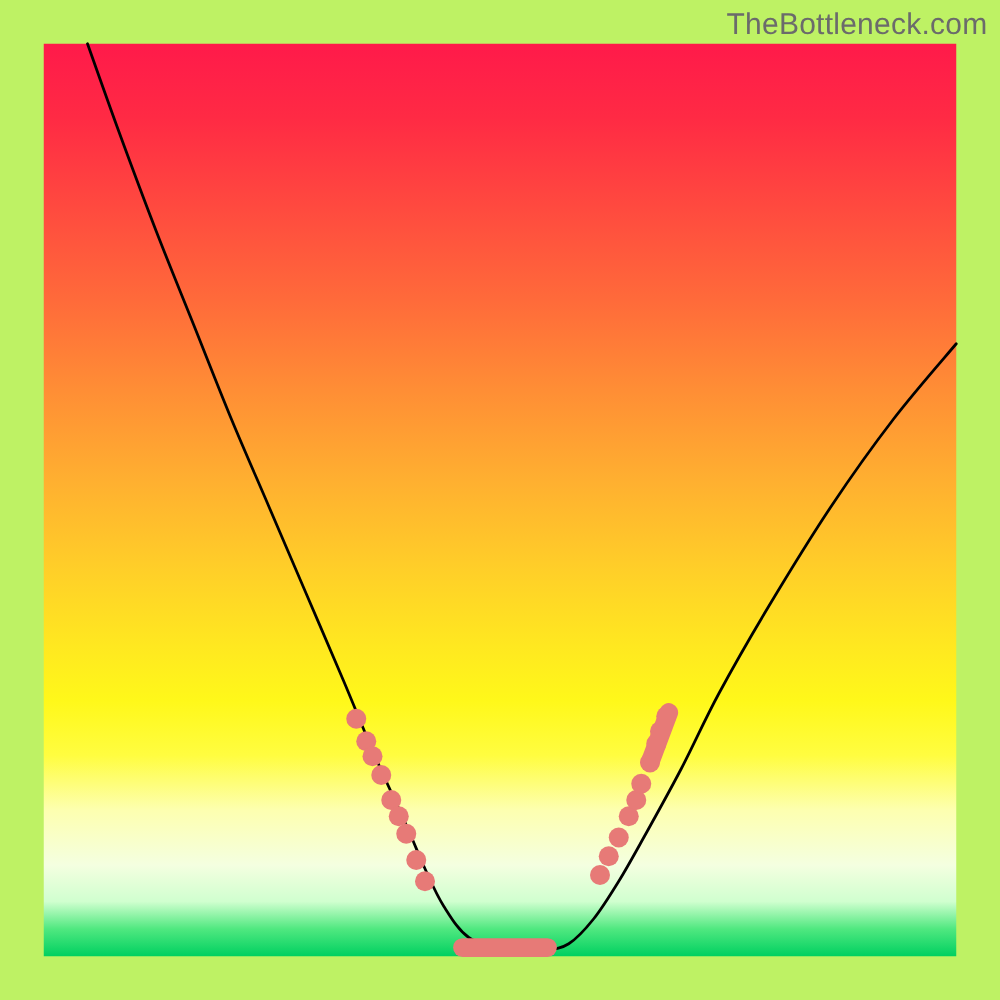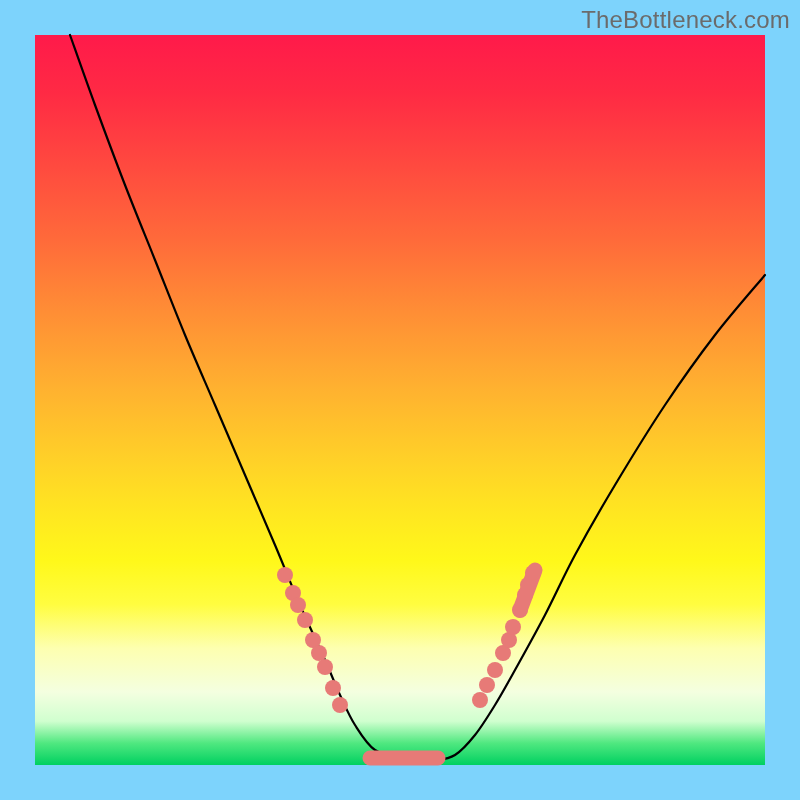--- a/index.html
+++ b/index.html
@@ -1,21 +1,21 @@
 <!DOCTYPE html>
 <html><head>
 <meta charset="utf-8">
 <style>
   * { margin: 0; padding: 0; box-sizing: border-box; }
   html, body { width: 800px; height: 800px; overflow: hidden; background: #000; }
   .frame {
     position: absolute;
     top: 0; left: 0;
     width: 800px; height: 800px;
-    background: #7dd3fc;
+    background: #bef264;
   }
   .plot {
     position: absolute;
     top: 35px;
     left: 35px;
     width: 730px;
     height: 730px;
     background: linear-gradient(to bottom,
       #ff1a4a 0%,
       #ff2a44 8%,

